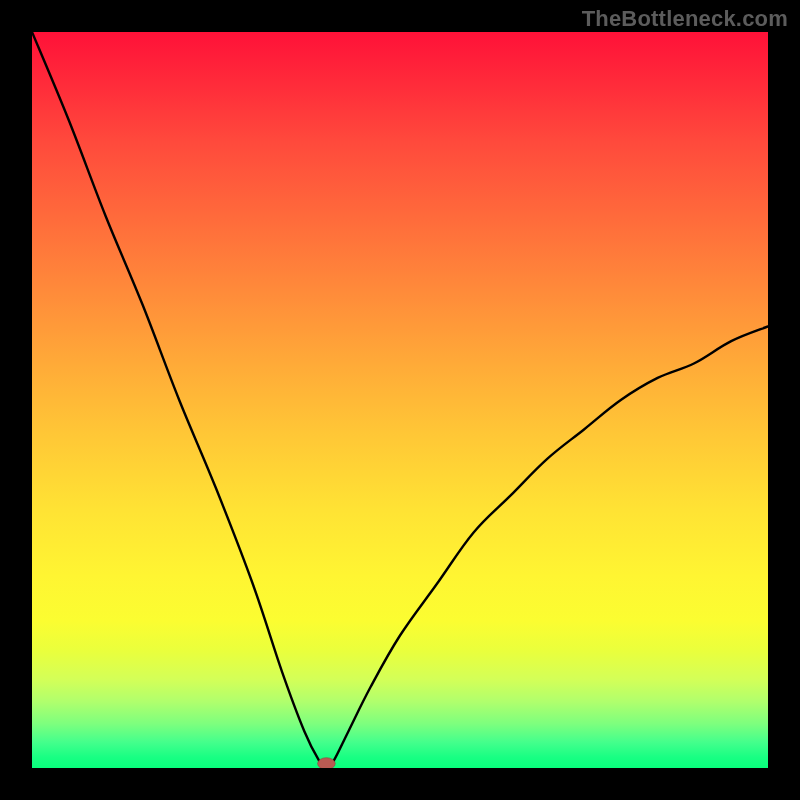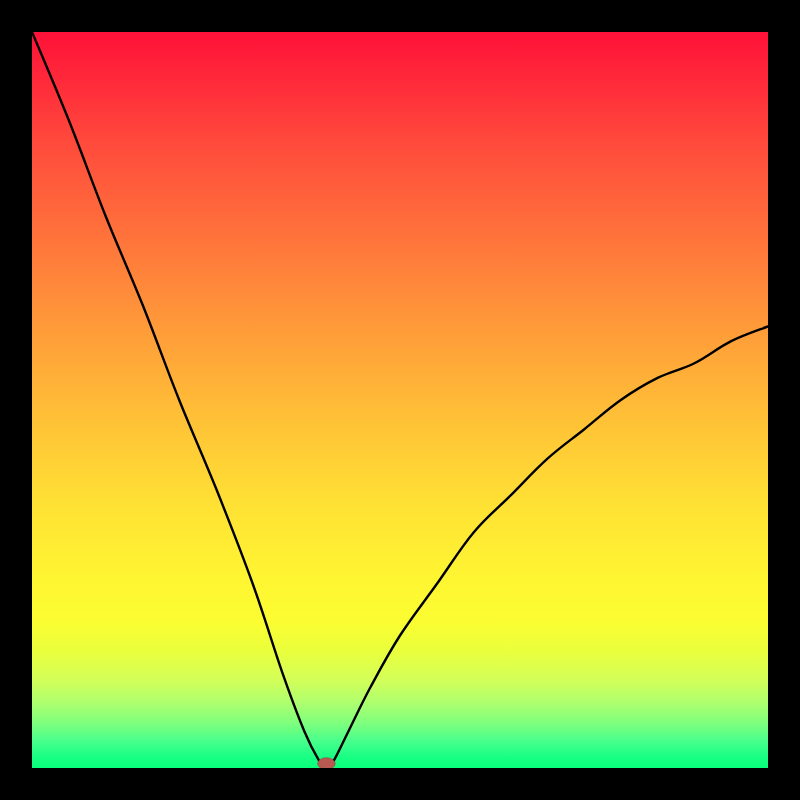--- a/index.html
+++ b/index.html
@@ -69,13 +69,14 @@
 <body>
 
 <div class="frame">
   <div class="plot-area">
     <div class="plot-gradient"></div>
     <svg class="curve" viewBox="0 0 736 736" preserveAspectRatio="none">
       <path id="bottleneck-path" fill="none" stroke="#000000" stroke-width="2.4" stroke-linejoin="round" stroke-linecap="round" d="M 0.00 0.00 C 6.62 15.90, 23.55 55.20, 36.80 88.32 C 50.05 121.44, 60.35 150.88, 73.60 184.00 C 86.85 217.12, 97.15 239.20, 110.40 272.32 C 123.65 305.44, 133.95 334.88, 147.20 368.00 C 160.45 401.12, 170.75 423.20, 184.00 456.32 C 197.25 489.44, 208.88 518.88, 220.80 552.00 C 232.72 585.12, 240.97 613.82, 250.24 640.32 C 259.51 666.82, 265.70 683.30, 272.32 699.20 C 278.94 715.10, 283.07 722.02, 287.04 728.64 C 291.01 735.26, 291.75 736.00, 294.40 736.00 C 297.05 736.00, 297.79 735.26, 301.76 728.64 C 305.73 722.02, 309.86 712.45, 316.48 699.20 C 323.10 685.95, 329.29 672.26, 338.56 655.04 C 347.83 637.82, 356.08 622.07, 368.00 603.52 C 379.92 584.97, 391.55 570.55, 404.80 552.00 C 418.05 533.45, 428.35 516.38, 441.60 500.48 C 454.85 484.58, 465.15 476.93, 478.40 463.68 C 491.65 450.43, 501.95 438.80, 515.20 426.88 C 528.45 414.96, 538.75 408.04, 552.00 397.44 C 565.25 386.84, 575.55 377.27, 588.80 368.00 C 602.05 358.73, 612.35 352.54, 625.60 345.92 C 638.85 339.30, 649.15 337.82, 662.40 331.20 C 675.65 324.58, 685.95 315.74, 699.20 309.12 C 712.45 302.50, 729.38 297.05, 736.00 294.40"></path>
       <ellipse id="min-marker" fill="#b85a52" stroke="#8f443e" stroke-width="0.6" cx="294.40" cy="731.58" rx="8.83" ry="5.89"></ellipse>
     </svg>
   </div>
+  <div class="watermark">TheBottleneck.com</div>
 </div>
 
 </body></html>

